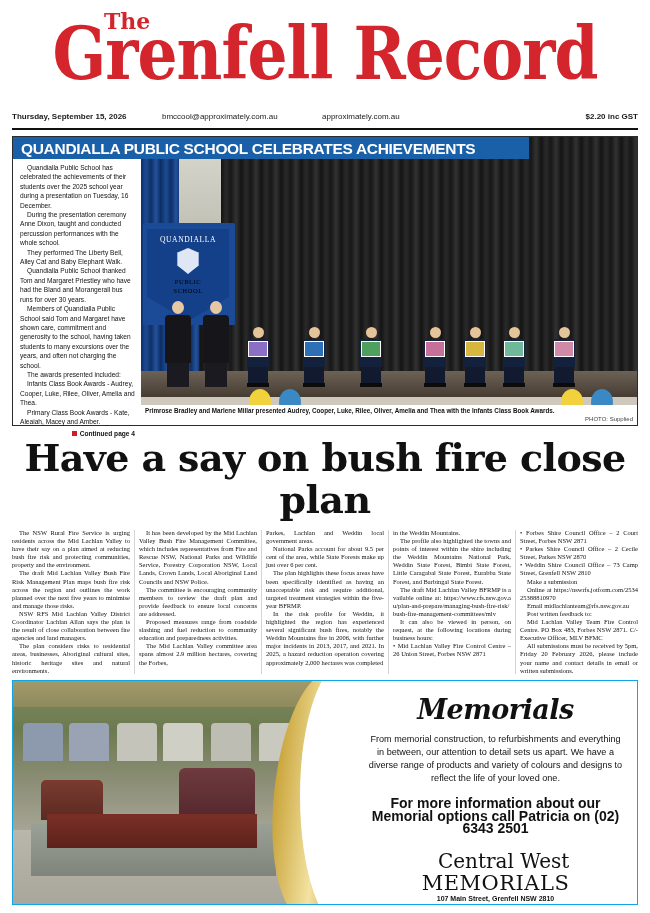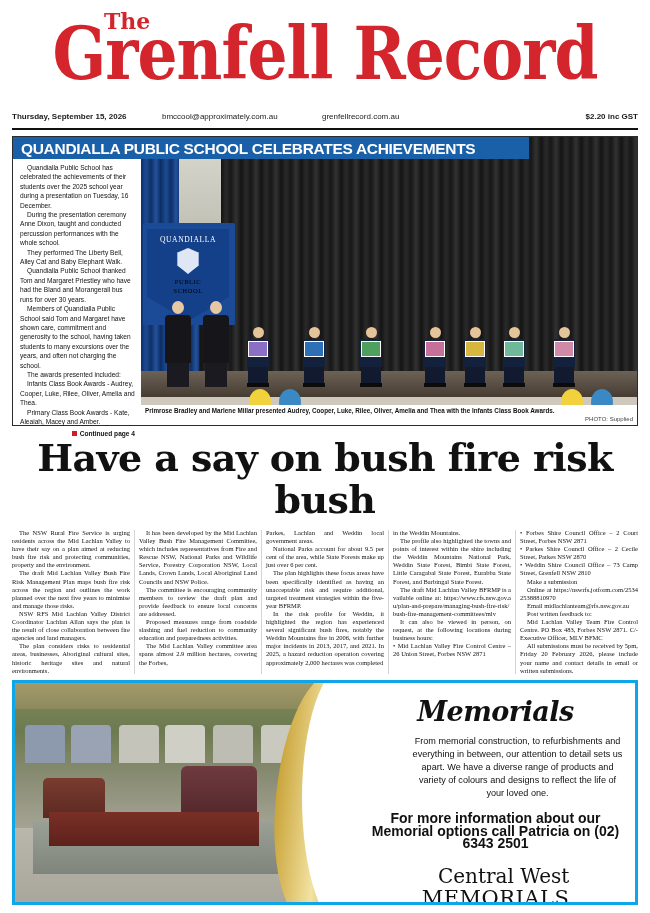--- a/index.html
+++ b/index.html
@@ -210,21 +210,21 @@
   }
   .col p.noind { text-indent:0; }
   .col p.bullet { text-indent:0; }
   .col p.bullet::before { content:"\2022  "; }
   .col p.url { word-break:break-all; }
 
   
   .ad {
     position:absolute; left:12px; right:12px; bottom:8px;
     height: 225px;
-    border:3px solid #0ea5e9;
+    border:1px solid #0ea5e9;
     background:#fff; overflow:hidden;
     display:flex;
   }
   .ad-photo {
     position:relative; width: 345px; height:100%;
     background:linear-gradient(180deg,#7f8a5c 0%,#6d7a50 22%,#8d8f78 46%,#a9a89a 70%,#8a8f7a 100%);
     overflow:hidden;
   }
   .ad-photo .field {
     position:absolute; left:0; right:0; top:0; height:26px;
@@ -277,21 +277,21 @@
   }
   .ad-script {
     font-family:"DejaVu Serif", serif;
     font-style:italic; font-weight:700;
     font-size:27px; color:#111; line-height:30px;
     letter-spacing:-0.5px;
   }
   .ad-body {
     font-family:"Liberation Sans", sans-serif;
     font-size:9.1px; line-height:13px; color:#111;
-    margin-top:8px; font-weight:400;margin-left:44px;
+    margin-top:8px; font-weight:400;
   }
   .ad-cta {
     font-family:"Liberation Sans", sans-serif;
     font-size:14px; line-height:12.5px; color:#111;
     font-weight:700; margin-top:12px;
   }
   .ad-logo { margin-top:16px; text-align:center; }
   .ad-logo .l1 {
     font-family:"DejaVu Serif", serif; font-size:20px; color:#111; line-height:21px; font-weight:400;text-align:right;
   }
@@ -308,21 +308,21 @@
 <div class="page">
 
   <div class="masthead">
     <div class="mast-the">The</div>
     <div class="mast-main">Grenfell Record</div>
   </div>
 
   <div class="dateline">
     <div class="dl-date">Thursday, September 15, 2026</div>
     <div class="dl-email">bmccool@approximately.com.au</div>
-    <div class="dl-web">grenfellrecord.com.au</div>
+    <div class="dl-web">approximately.com.au</div>
     <div class="dl-price">$2.20 inc GST</div>
   </div>
   <div class="dateline-rule"></div>
 
   <div class="topstory">
     <div class="banner">
       <span class="banner-text">QUANDIALLA PUBLIC SCHOOL CELEBRATES ACHIEVEMENTS</span>
     </div>
 
     <div class="ts-body">
@@ -423,21 +423,21 @@
         <div class="balloon" style="left:450px;background:#3a88c4;"></div>
 
         <div class="ph-caption">
           <div class="cap-text">Primrose Bradley and Marlene Millar presented Audrey, Cooper, Luke, Rilee, Oliver, Amelia and Thea with the Infants Class Book Awards.</div>
           <div class="cap-credit">PHOTO: Supplied</div>
         </div>
       </div>
     </div>
   </div>
 
-  <h1 class="main-head">Have a say on bush fire risk bush</h1>
+  <h1 class="main-head">Have a say on bush fire close plan</h1>
 
   <div class="article" id="article-cols">
       <div class="col">
         <p>The NSW Rural Fire Service is urging residents across the Mid Lachlan Valley to have their say on a plan aimed at reducing bush fire risk and protecting communities, property and the environment.</p>
         <p>The draft Mid Lachlan Valley Bush Fire Risk Management Plan maps bush fire risk across the region and outlines the work planned over the next five years to minimise and manage those risks.</p>
         <p>NSW RFS Mid Lachlan Valley District Coordinator Lachlan Allan says the plan is the result of close collaboration between fire agencies and land managers.</p>
         <p>The plan considers risks to residential areas, businesses, Aboriginal cultural sites, historic heritage sites and natural environments.</p>
       </div>
       <div class="col">
         <p>It has been developed by the Mid Lachlan Valley Bush Fire Management Committee, which includes representatives from Fire and Rescue NSW, National Parks and Wildlife Service, Forestry Corporation NSW, Local Lands, Crown Lands, Local Aboriginal Land Councils and NSW Police.</p>

